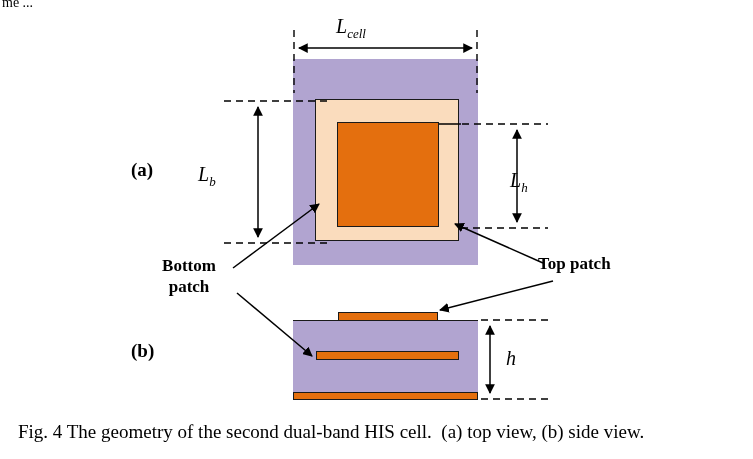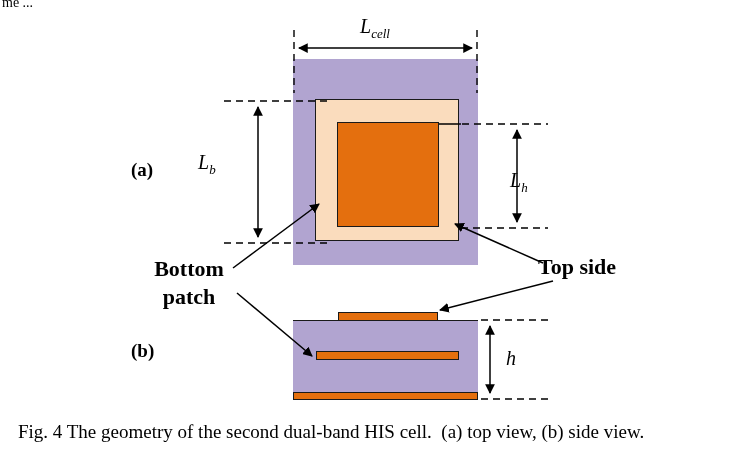--- a/index.html
+++ b/index.html
@@ -16,21 +16,21 @@
   .substrate-side{left:293px;top:320px;width:185px;height:73px;background:var(--substrate,#b1a4d0);
                   border-top:1px solid #1a1a1a;box-sizing:border-box;}
   .strip{position:absolute;background:var(--top-patch,#e46f0e);border:1px solid #1a1a1a;box-sizing:border-box;}
   .top-strip{left:338px;top:312px;width:100px;height:9px;}
   .mid-strip{left:316px;top:351px;width:143px;height:9px;}
   .ground-strip{left:293px;top:392px;width:185px;height:8px;}
   svg.overlay{position:absolute;left:0;top:0;pointer-events:none;}
   
   .mathlabel{font-style:italic;font-size:20px;line-height:1;}
   .mathlabel sub{font-size:13px;font-style:italic;}
-  .boldlabel{font-weight:bold;font-size:22px;line-height:1.25;}
+  .boldlabel{font-weight:bold;font-size:17px;line-height:1.25;}
   .panel-label{font-weight:bold;font-size:19px;}
   .caption{font-size:19px;white-space:pre-wrap;}
   .fragment{font-size:14px;}
   .center{text-align:center;}
 </style>
 </head>
 <body>
 
 <div class="canvas">
 
@@ -67,37 +67,37 @@
       <line x1="477" y1="30" x2="477" y2="93"></line>
       <line x1="224" y1="101" x2="330" y2="101"></line>
       <line x1="224" y1="243" x2="330" y2="243"></line>
       <line x1="462" y1="124" x2="548" y2="124"></line>
       <line x1="461" y1="228" x2="548" y2="228"></line>
       <line x1="481" y1="320" x2="549" y2="320"></line>
       <line x1="481" y1="399" x2="549" y2="399"></line>
     </g>
   </svg>
 
-  <div class="abs mathlabel" style="left:360px;top:16px;">
+  <div class="abs mathlabel" style="left:336px;top:16px;">
     <span>L</span><sub>cell</sub>
   </div>
 
   <div class="abs panel-label" style="left:131px;top:159px;">(a)</div>
 
-  <div class="abs mathlabel" style="left:198px;top:152px;font-family:Liberation Serif, serif;">
+  <div class="abs mathlabel" style="left:198px;top:164px;font-family:Liberation Serif, serif;">
     <span>L</span><sub>b</sub>
   </div>
 
   <div class="abs mathlabel" style="left:510px;top:170px;text-align:center;">
     <span>L</span><sub>h</sub>
   </div>
 
   <div class="abs boldlabel center" style="left:147px;top:255px;width:84px;">Bottom patch</div>
 
-  <div class="abs boldlabel" style="left:538px;top:253px;">Top side</div>
+  <div class="abs boldlabel" style="left:538px;top:253px;">Top patch</div>
 
   <div class="abs panel-label" style="left:131px;top:340px;">(b)</div>
 
   <div class="abs mathlabel" style="left:506px;top:348px;">h</div>
 
   <div class="abs caption" style="left:18px;top:421px;width:724px;">Fig. 4 The geometry of the second dual-band HIS cell.  (a) top view, (b) side view.</div>
 
 </div>
 
 </body></html>

